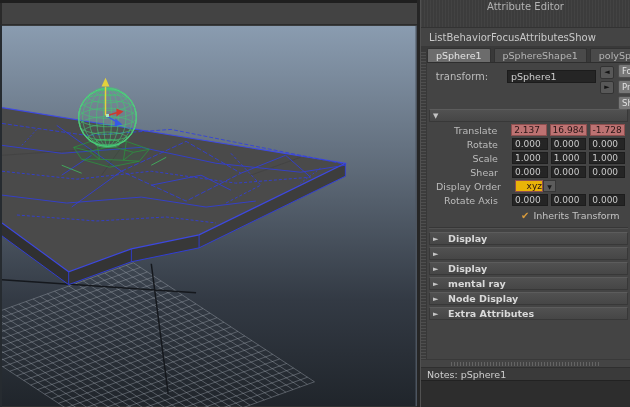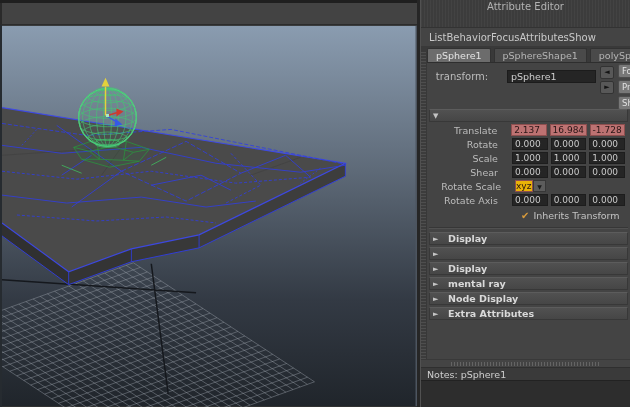--- a/index.html
+++ b/index.html
@@ -40,21 +40,21 @@
 
   .sec-header{height:13px;margin-bottom:1px;background:linear-gradient(#515151,#464646);border:1px solid #383838;border-top-color:#5c5c5c;
     display:flex;align-items:center;gap:7px;padding-left:3px;color:#d9d9d9;font-size:9.5px;font-weight:bold;cursor:pointer;}
   .sec-arrow{font-size:7px;color:#c4c4c4;width:8px;}
   .sec-collapsed{margin-bottom:2px;}
 
   .attr-row{display:flex;align-items:center;height:14px;}
   .attr-label{width:86px;text-align:right;padding-right:14px;color:#bcbcbc;font-size:9.5px;}
   .attr-field{width:37px;height:12px;margin-right:3px;background:#252525;border:1px solid #1d1d1d;color:#c9c9c9;font-size:9px;line-height:10px;padding:0 2px;}
   .attr-field.pink{background:#bd7272;border-color:#8e4f4f;color:#2a1616;}
-  .ro-chip{width:18px;height:12px;background:#eab308;border:1px solid #8e4f4f;color:#281414;font-size:9px;line-height:11px;text-align:left;}
+  .ro-chip{width:28px;height:12px;background:#eab308;border:1px solid #8e4f4f;color:#281414;font-size:9px;line-height:11px;text-align:right;}
   .ro-arrowbtn{width:13px;height:12px;background:#5c5c5c;border:1px solid #373737;color:#1a1a1a;font-size:6px;line-height:11px;text-align:center;cursor:pointer;}
   .cb-row{display:flex;align-items:center;height:12px;margin:2px 0 6px 92px;border-bottom:0;}
   .cb-check{color:#d89b3c;font-size:10px;font-weight:bold;margin-right:4px;cursor:pointer;}
   .cb-label{color:#c3c3c3;font-size:9.5px;}
   .sep-line{border-top:1px solid #373737;border-bottom:1px solid #515151;margin:0 0 3px 0;}
 
   .ae-notesdiv{height:8px;display:flex;align-items:center;justify-content:center;border-top:1px solid #393939;}
   .ae-notesdots{width:150px;height:4px;background-image:repeating-linear-gradient(90deg,#646464 0 1px,transparent 1px 3px);
     background-size:3px 1px;background-repeat:repeat;border-top:1px solid transparent;cursor:row-resize;}
   .ae-notesbar{height:13px;background:#3a3a3a;color:#cfcfcf;font-size:9.5px;font-weight:normal;line-height:13px;padding-left:6px;border-top:1px solid #2f2f2f;}
@@ -217,21 +217,21 @@
       </div>
 
       <div class="attr-row">
         <span class="attr-label">Shear</span>
         <div class="attr-field">0.000</div>
         <div class="attr-field">0.000</div>
         <div class="attr-field">0.000</div>
       </div>
 
       <div class="attr-row">
-        <span class="attr-label">Rotate Scale</span>
+        <span class="attr-label">Display Order</span>
         <div class="ro-chip">xyz</div>
         <div class="ro-arrowbtn">▼</div>
       </div>
 
       <div class="attr-row">
         <span class="attr-label">Rotate Axis</span>
         <div class="attr-field">0.000</div>
         <div class="attr-field">0.000</div>
         <div class="attr-field">0.000</div>
       </div>

